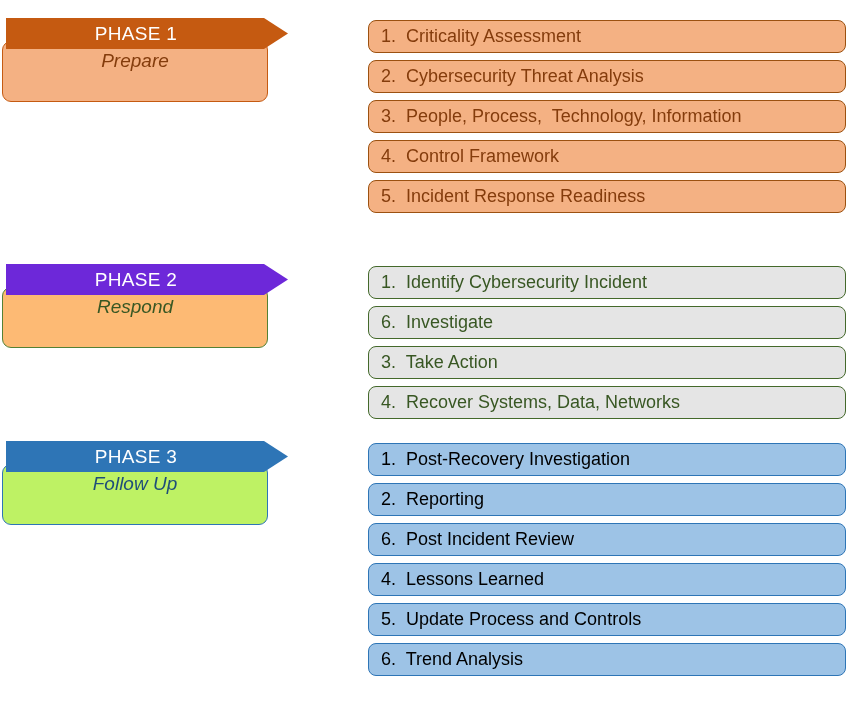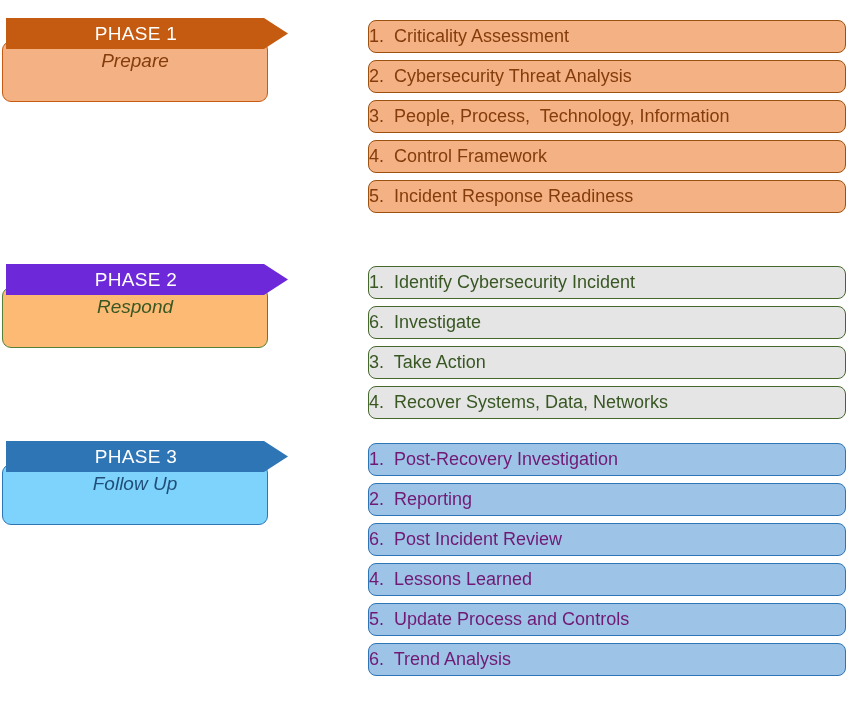--- a/index.html
+++ b/index.html
@@ -74,39 +74,40 @@
     gap: 7px;
     margin-top: 2px;
   }
   .step {
     height: 33px;
     box-sizing: border-box;
     border: 1px solid;
     border-radius: 8px;
     display: flex;
     align-items: center;
+    padding-left: 12px;
     font-size: 18px;
     white-space: pre;
   }
 
   
   .b1 { background: #C55A11; }
   .c1 { background: #F4B183; border-color: #C55A11; }
   .t1 { color: #843C0C; }
   .s1 { background: #F4B183; border-color: #9c5110; color: #843C0C; }
 
   .b2 { background: #6d28d9; }
   .c2 { background: #fdba74; border-color: #538135; }
   .t2 { color: #385723; }
   .s2 { background: #e5e5e5; border-color: #44692b; color: #385723; }
 
   .b3 { background: #2E75B6; }
-  .c3 { background: #7dd3fc; border-color: #2E75B6; }
+  .c3 { background: #bef264; border-color: #2E75B6; }
   .t3 { color: #1F4E79; }
-  .s3 { background: #9DC3E6; border-color: #2E75B6; color: #701a75; }
+  .s3 { background: #9DC3E6; border-color: #2E75B6; color: #000000; }
 </style>
 </head>
 <body>
 
 <div class="page">
 
   <div class="phase-row">
     <div class="phase-left">
       <div class="banner b1">PHASE 1</div>
       <div class="card c1">

